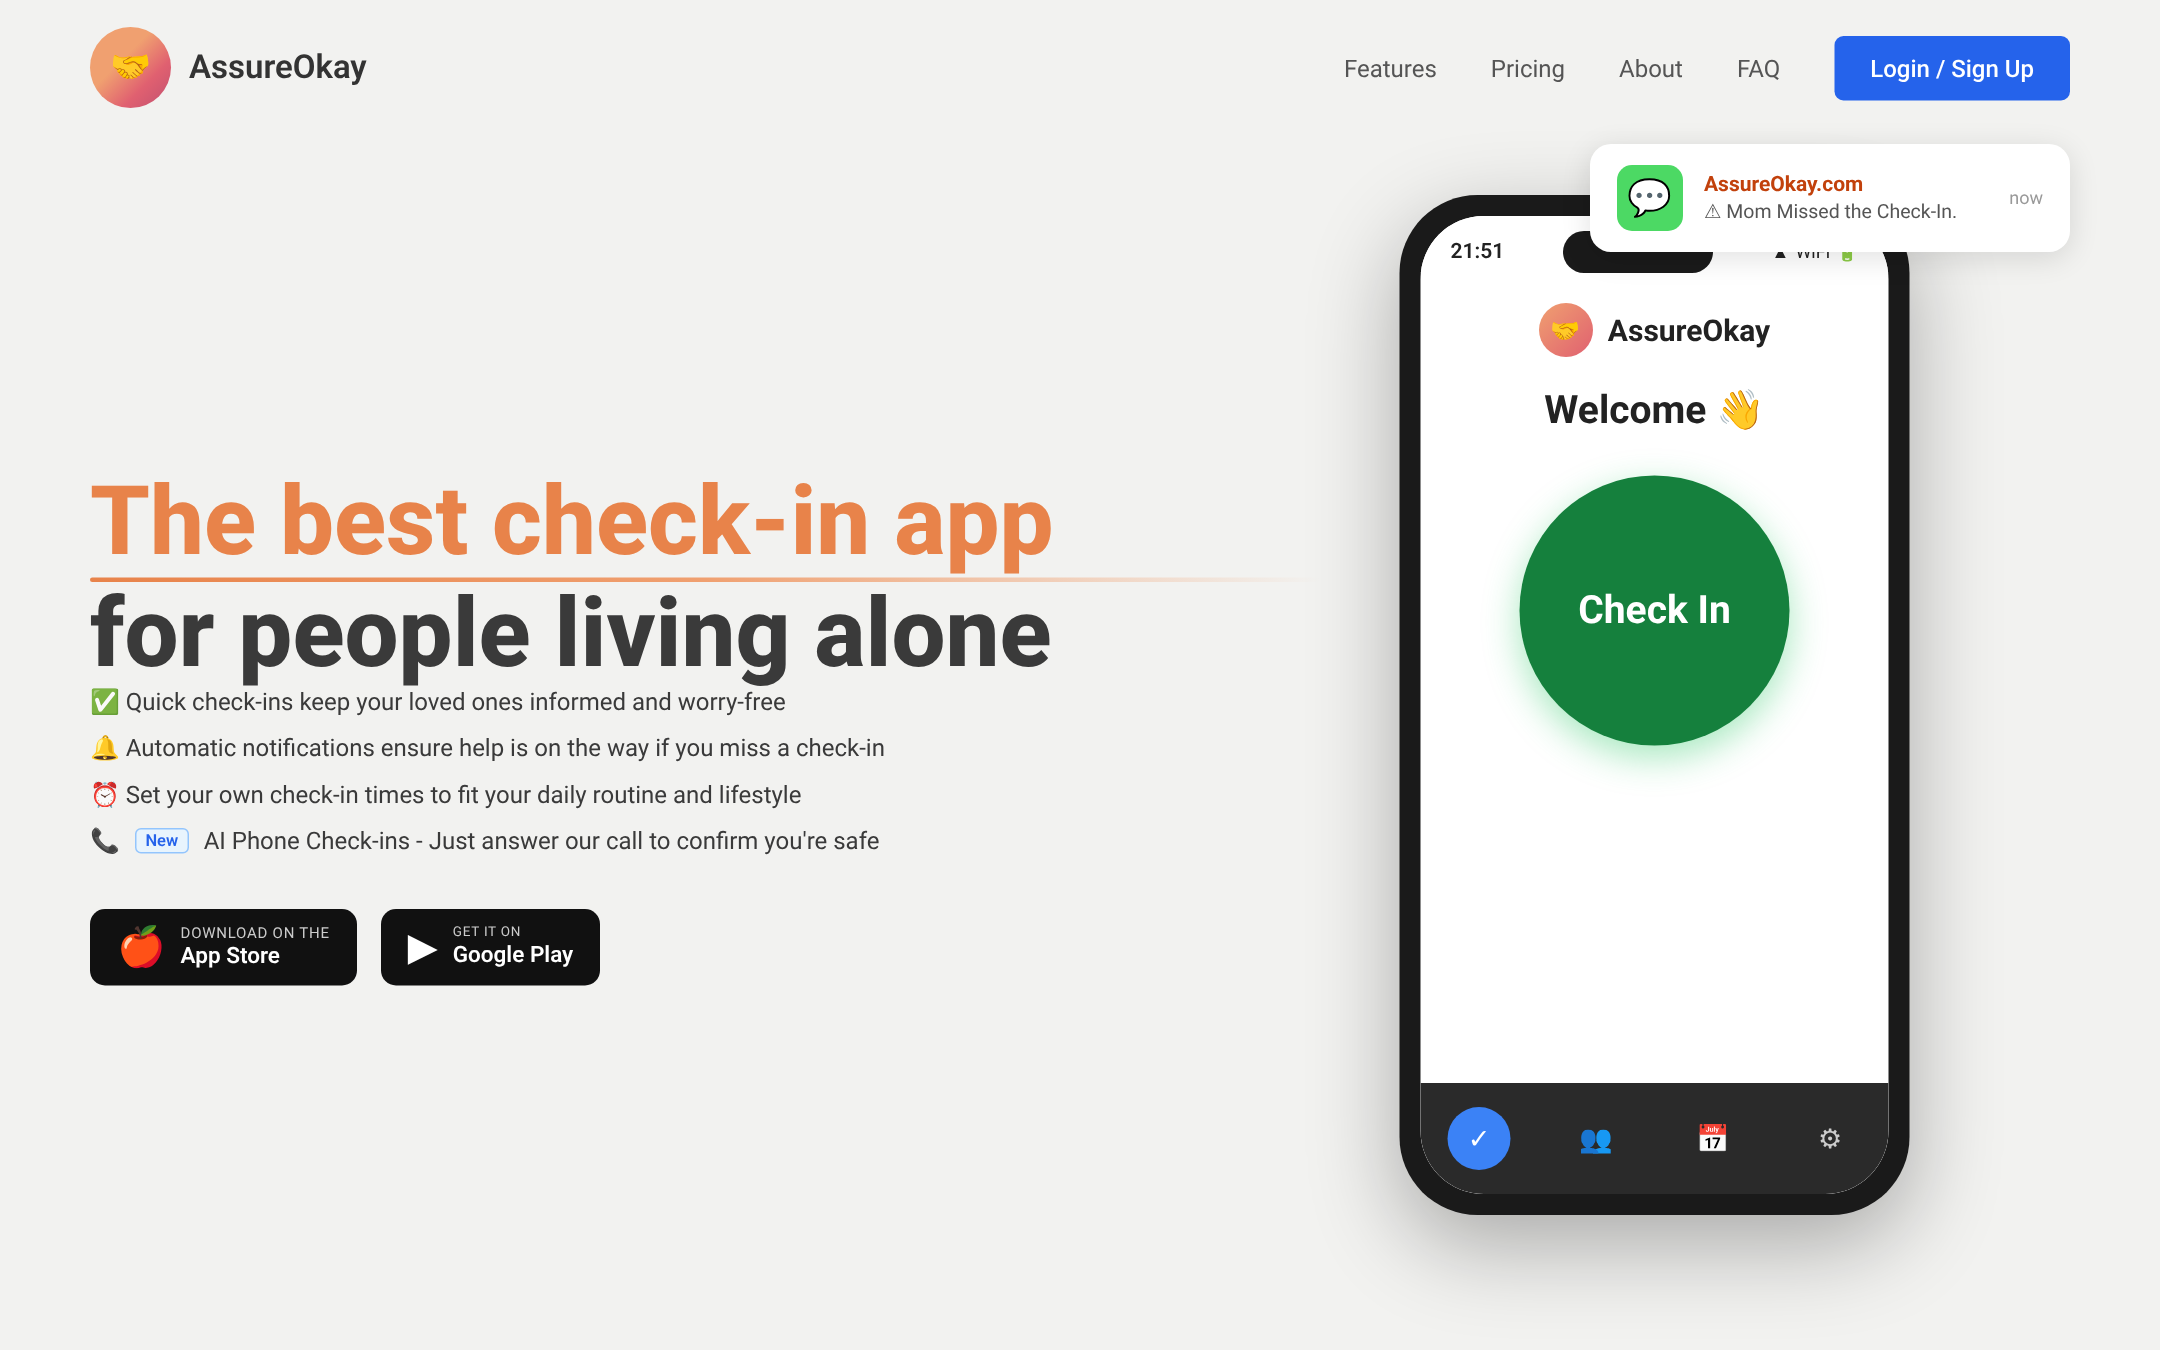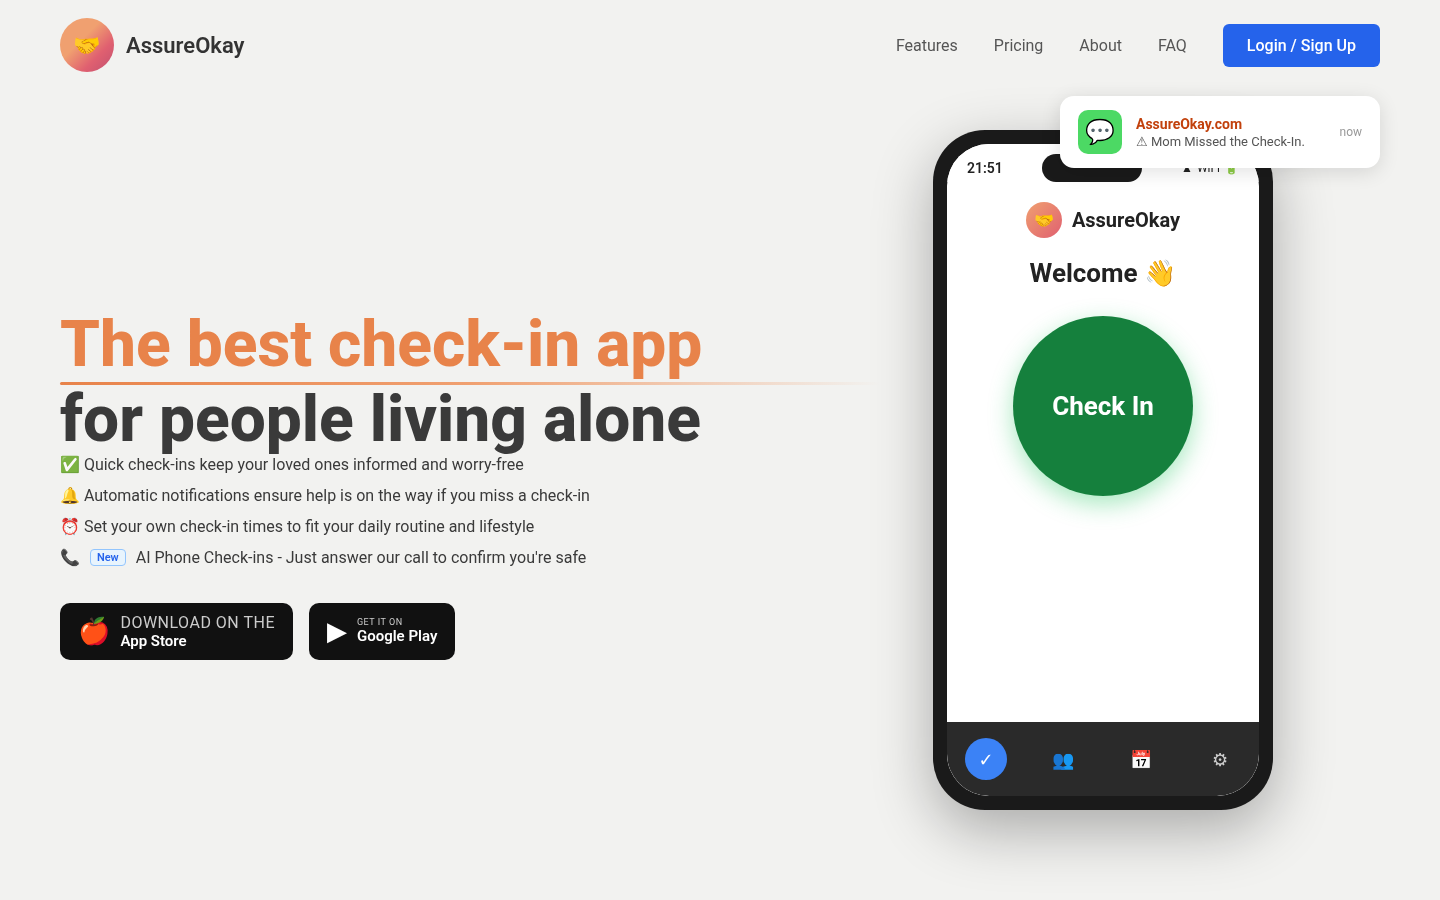--- a/index.html
+++ b/index.html
@@ -184,21 +184,21 @@
       gap: 10px;
       background: #111;
       color: white;
       padding: 10px 18px;
       border-radius: 10px;
       text-decoration: none;
       cursor: pointer;
     }
     .store-btn-icon { font-size: 26px; }
     .store-btn-text { display: flex; flex-direction: column; }
-    .store-btn-sub { font-size: 16px; color: #ccc; text-transform: uppercase; letter-spacing: 0.5px; }
+    .store-btn-sub { font-size: 10px; color: #ccc; text-transform: uppercase; letter-spacing: 0.5px; }
     .store-btn-main { font-size: 15px; font-weight: 600; }
     .store-btn-google { background: #111; }
     .store-btn-google .store-btn-sub { font-size: 9px; }
     .apps-coming {
       margin-top: 16px;
       font-size: 13px;
       color: #666;
     }
     .apps-coming a {
       color: #2563eb;

